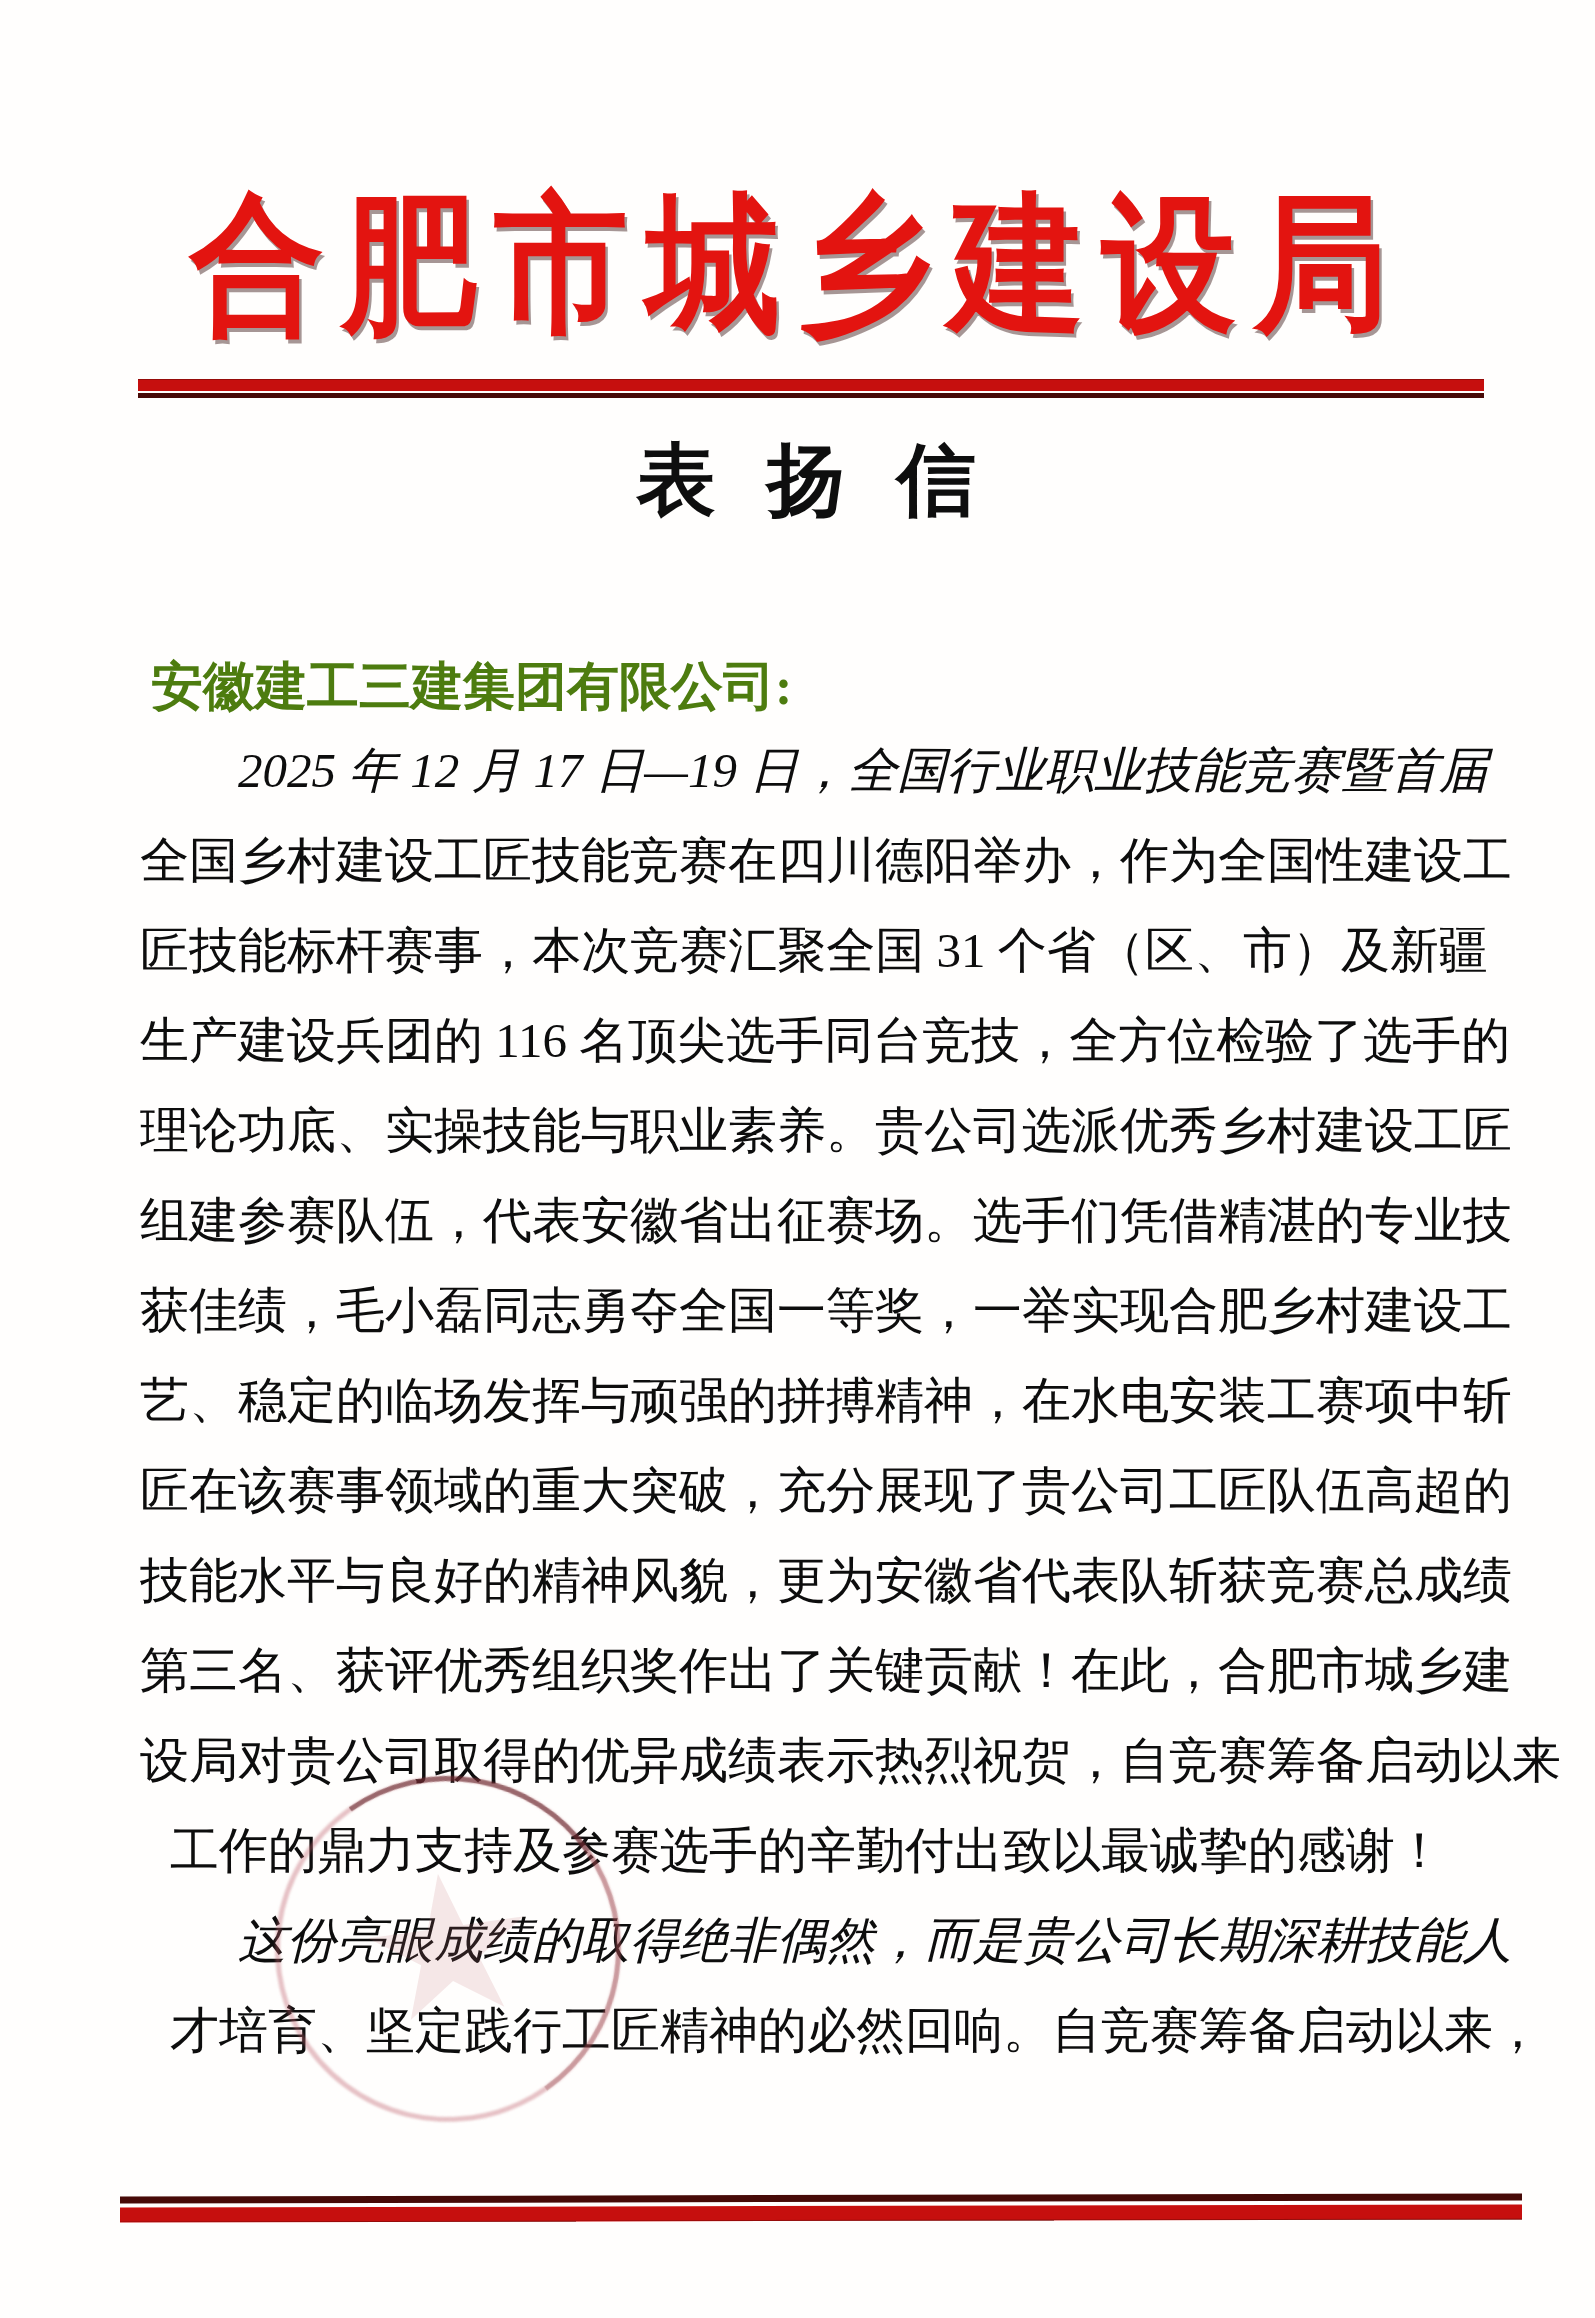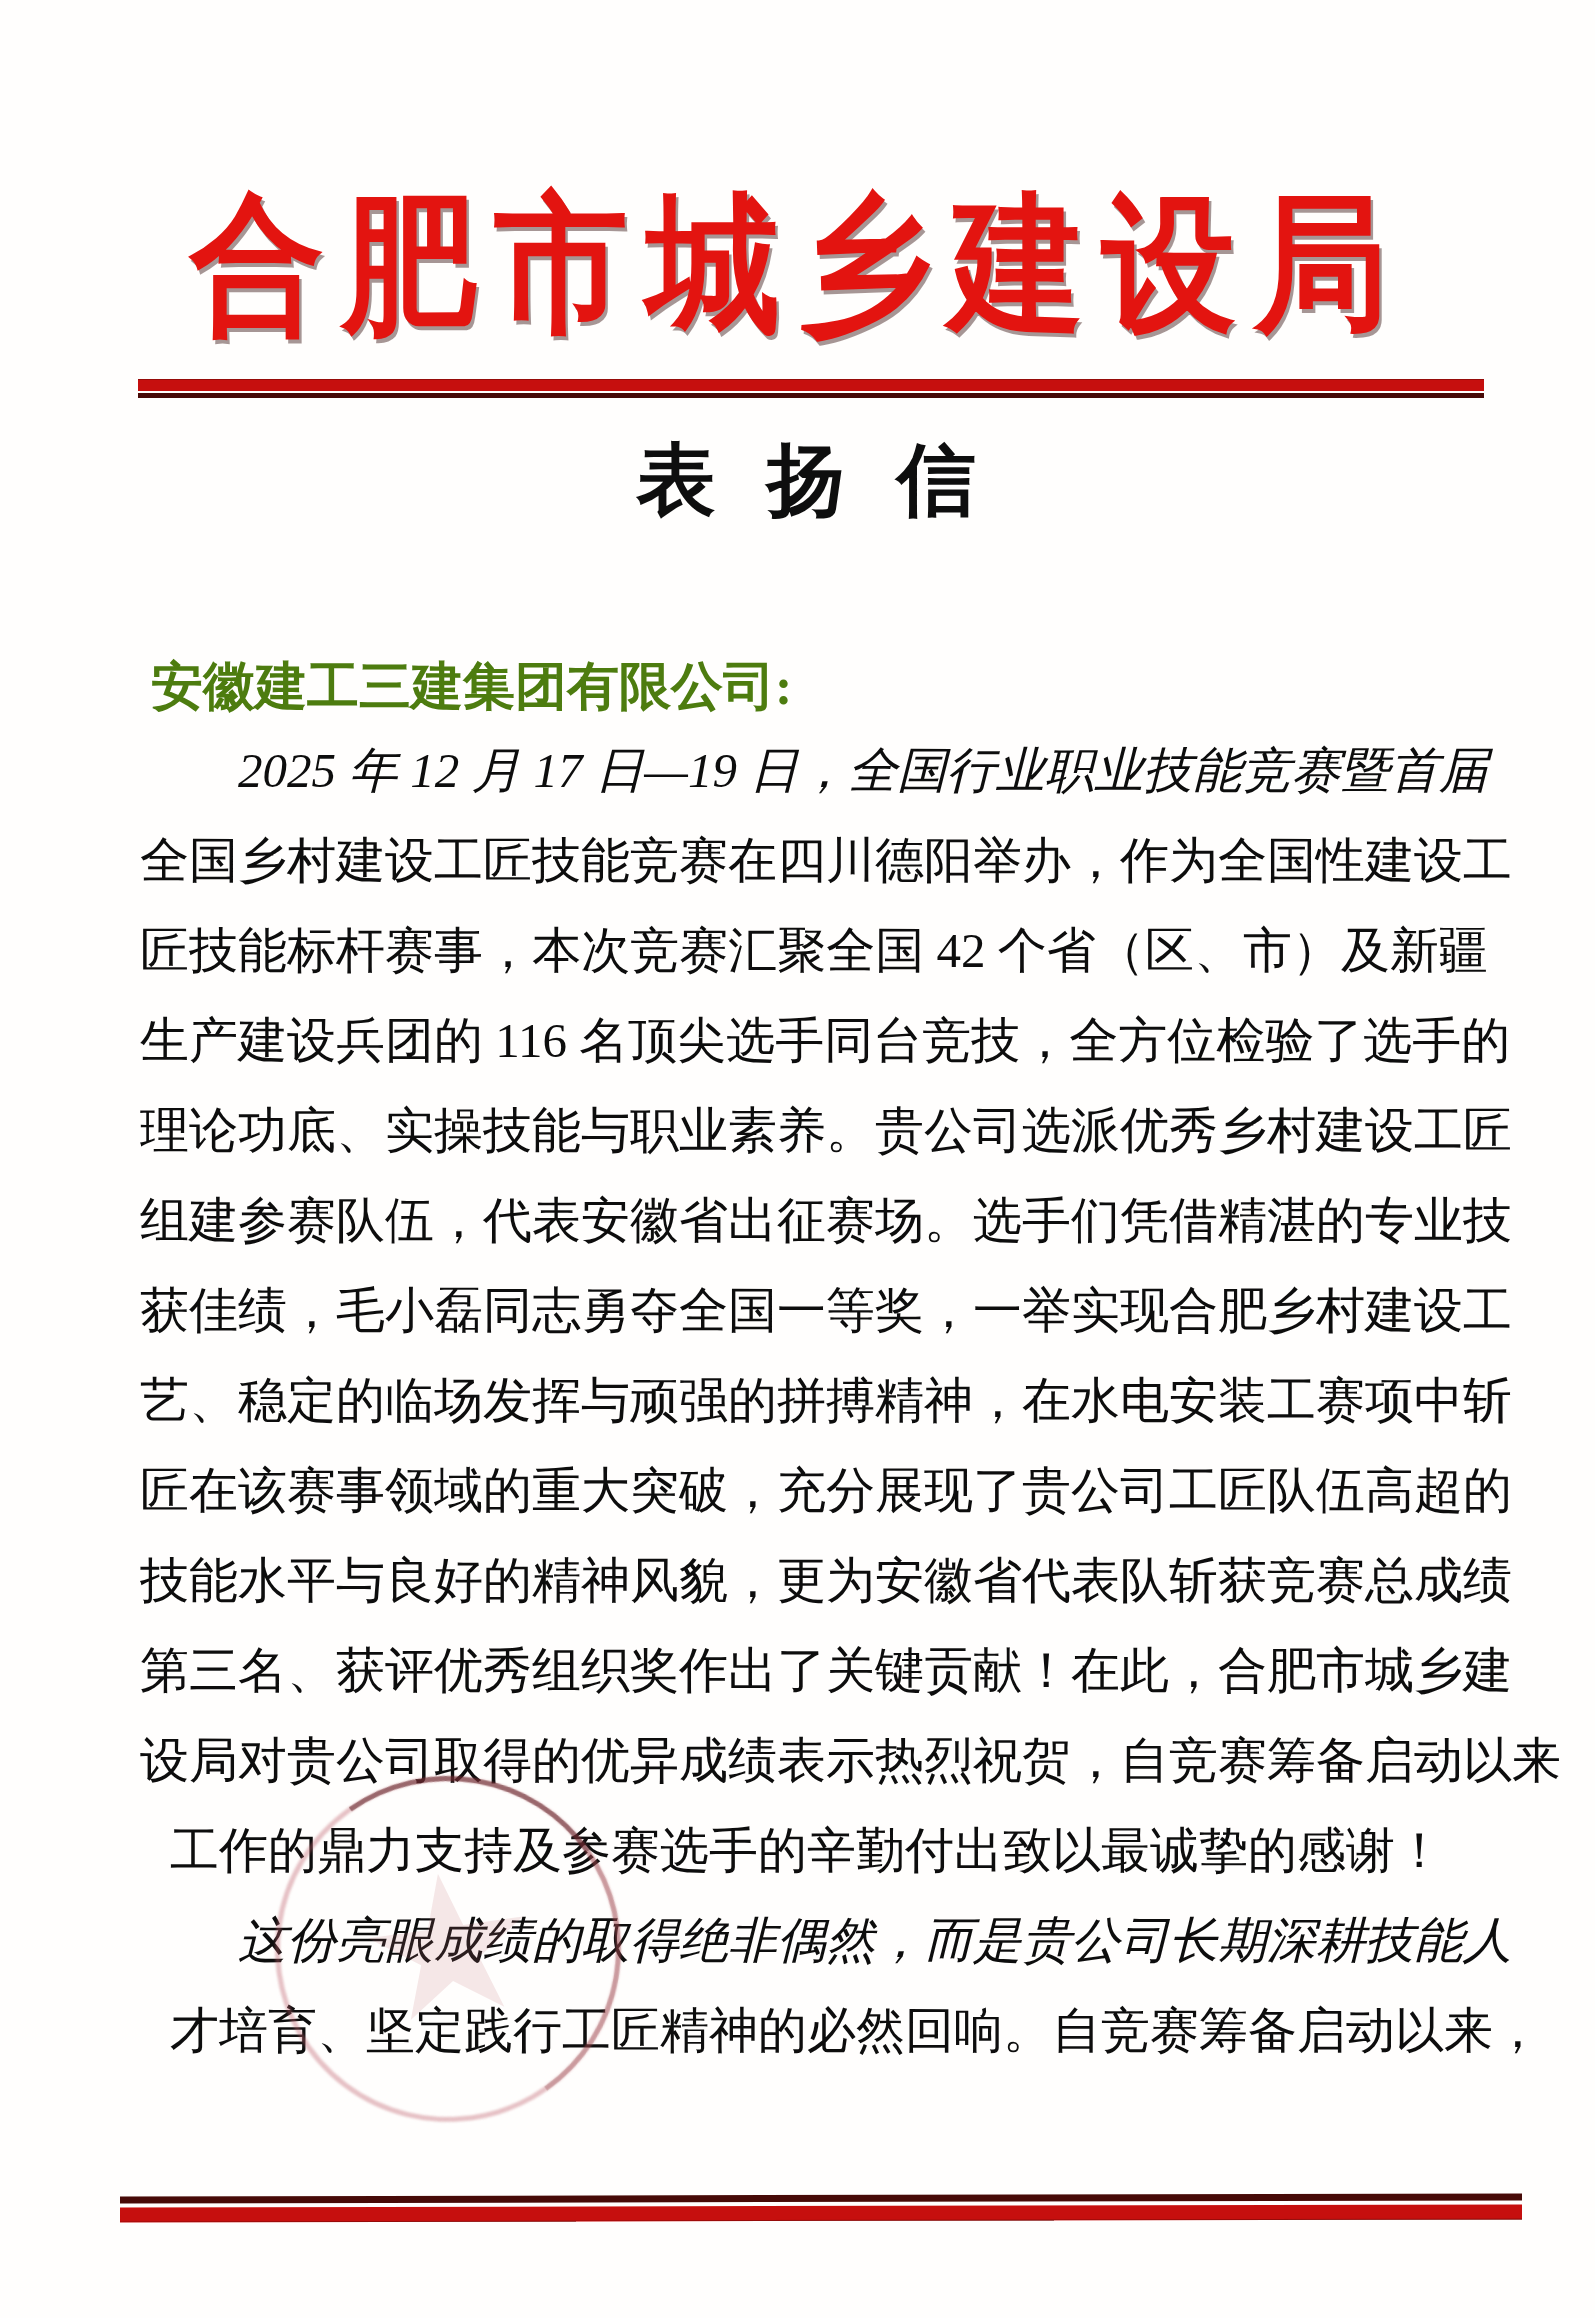--- a/index.html
+++ b/index.html
@@ -132,21 +132,21 @@
   </div>
 
   <h2 class="letter-title">表 扬 信</h2>
 
   <p class="salutation">安徽建工三建集团有限公司:</p>
 
   <div class="letter-body">
       <div class="para">
         <div class="line indent">2025 年 12 月 17 日—19 日，全国行业职业技能竞赛暨首届</div>
         <div class="line">全国乡村建设工匠技能竞赛在四川德阳举办，作为全国性建设工</div>
-        <div class="line">匠技能标杆赛事，本次竞赛汇聚全国 42 个省（区、市）及新疆</div>
+        <div class="line">匠技能标杆赛事，本次竞赛汇聚全国 31 个省（区、市）及新疆</div>
         <div class="line">生产建设兵团的 116 名顶尖选手同台竞技，全方位检验了选手的</div>
         <div class="line">理论功底、实操技能与职业素养。贵公司选派优秀乡村建设工匠</div>
         <div class="line">组建参赛队伍，代表安徽省出征赛场。选手们凭借精湛的专业技</div>
         <div class="line">获佳绩，毛小磊同志勇夺全国一等奖，一举实现合肥乡村建设工</div>
         <div class="line">艺、稳定的临场发挥与顽强的拼搏精神，在水电安装工赛项中斩</div>
         <div class="line">匠在该赛事领域的重大突破，充分展现了贵公司工匠队伍高超的</div>
         <div class="line">技能水平与良好的精神风貌，更为安徽省代表队斩获竞赛总成绩</div>
         <div class="line">第三名、获评优秀组织奖作出了关键贡献！在此，合肥市城乡建</div>
         <div class="line">设局对贵公司取得的优异成绩表示热烈祝贺，自竞赛筹备启动以来</div>
         <div class="line">工作的鼎力支持及参赛选手的辛勤付出致以最诚挚的感谢！</div>

